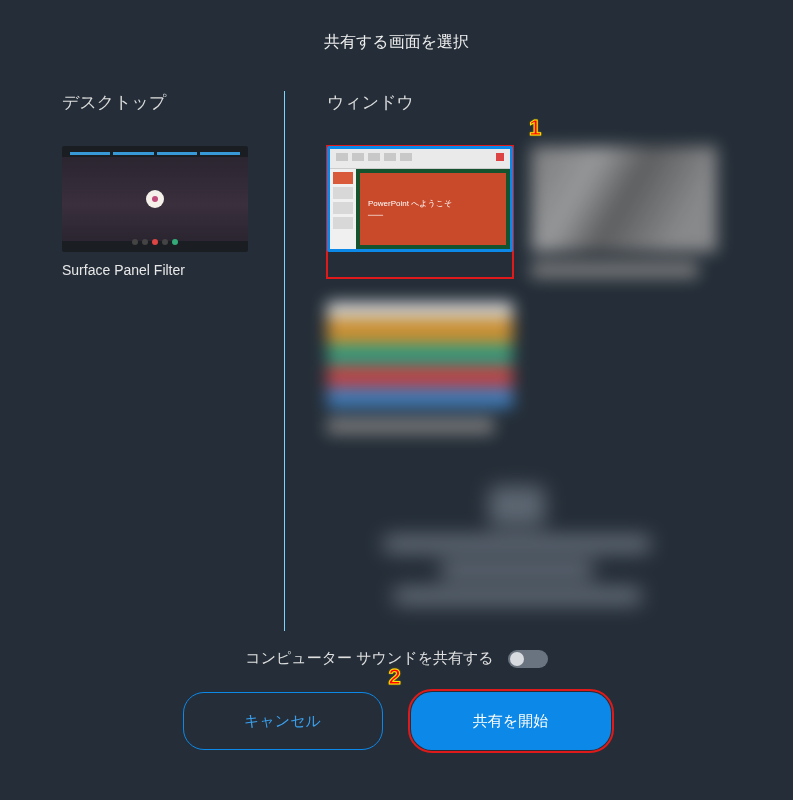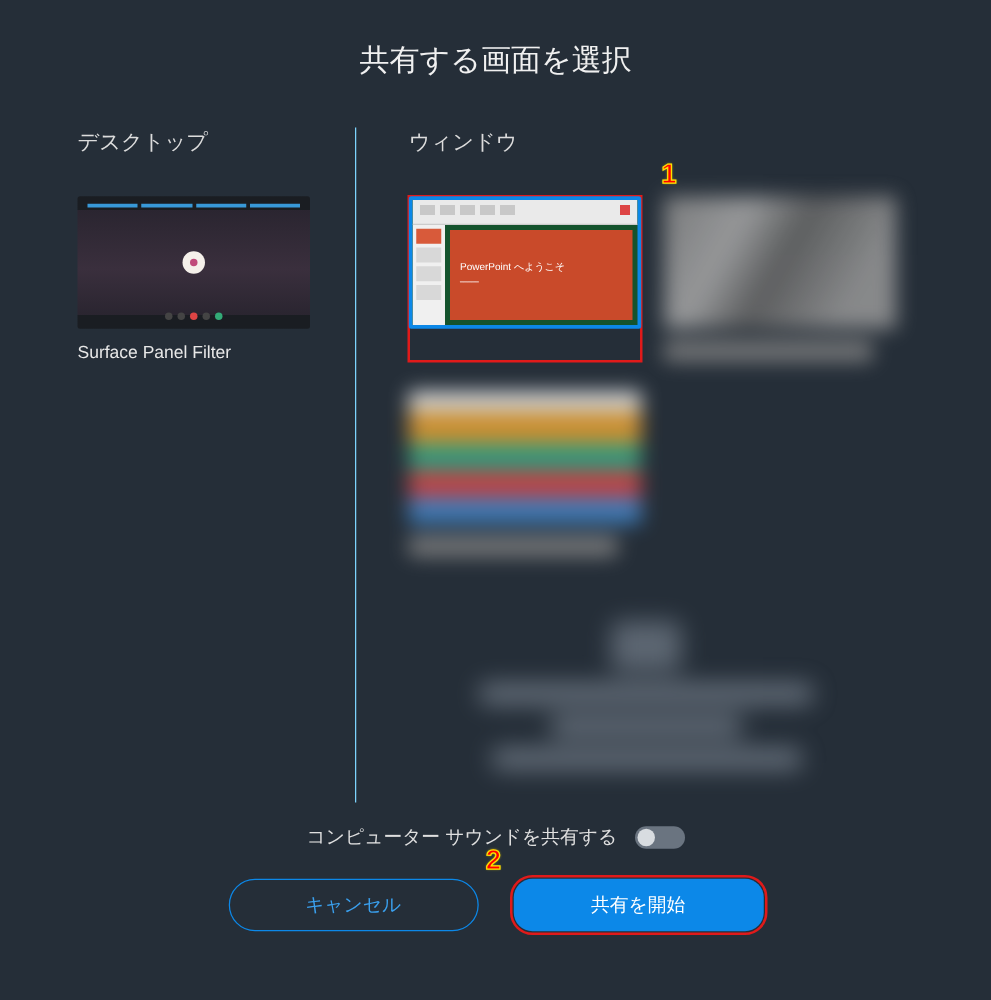--- a/index.html
+++ b/index.html
@@ -6,21 +6,21 @@
     body {
       width: 793px;
       height: 800px;
       background: #252e38;
       font-family: "Segoe UI", "Meiryo", sans-serif;
       color: #e8e8e8;
       overflow: hidden;
     }
     .dialog-title {
       text-align: center;
-      font-size: 24px;
+      font-size: 16px;
       font-weight: 400;
       padding: 32px 0 38px;
       color: #f0f0f0;
     }
     .content-area {
       display: flex;
       padding: 0 40px 0 62px;
       height: 540px;
     }
     .desktop-section {
@@ -165,40 +165,39 @@
       background:#d8dce0; border-radius:50%;
     }
     .button-row {
       display: flex;
       justify-content: center;
       gap: 28px;
       position: relative;
     }
     .btn {
       width: 200px;
-      height: 42px;
+      height: 58px;
       border-radius: 21px;
       font-size: 15px;
       display: flex;
       align-items: center;
       justify-content: center;
       cursor: pointer;
       border: none;
     }
     .btn-cancel {
       background: transparent;
       border: 1.5px solid #0c88e8;
       color: #3aa0ee;
     }
     .btn-start {
       background: #0c88e8;
       color: #fff;
       outline: 2px solid #e01a1a;
       outline-offset: 1px;
-      border-radius: 15px;
     }
   </style>
 </head>
 <body>
 
 <div class="dialog-title">共有する画面を選択</div>
 
 <div class="content-area">
 
   <div class="desktop-section">

